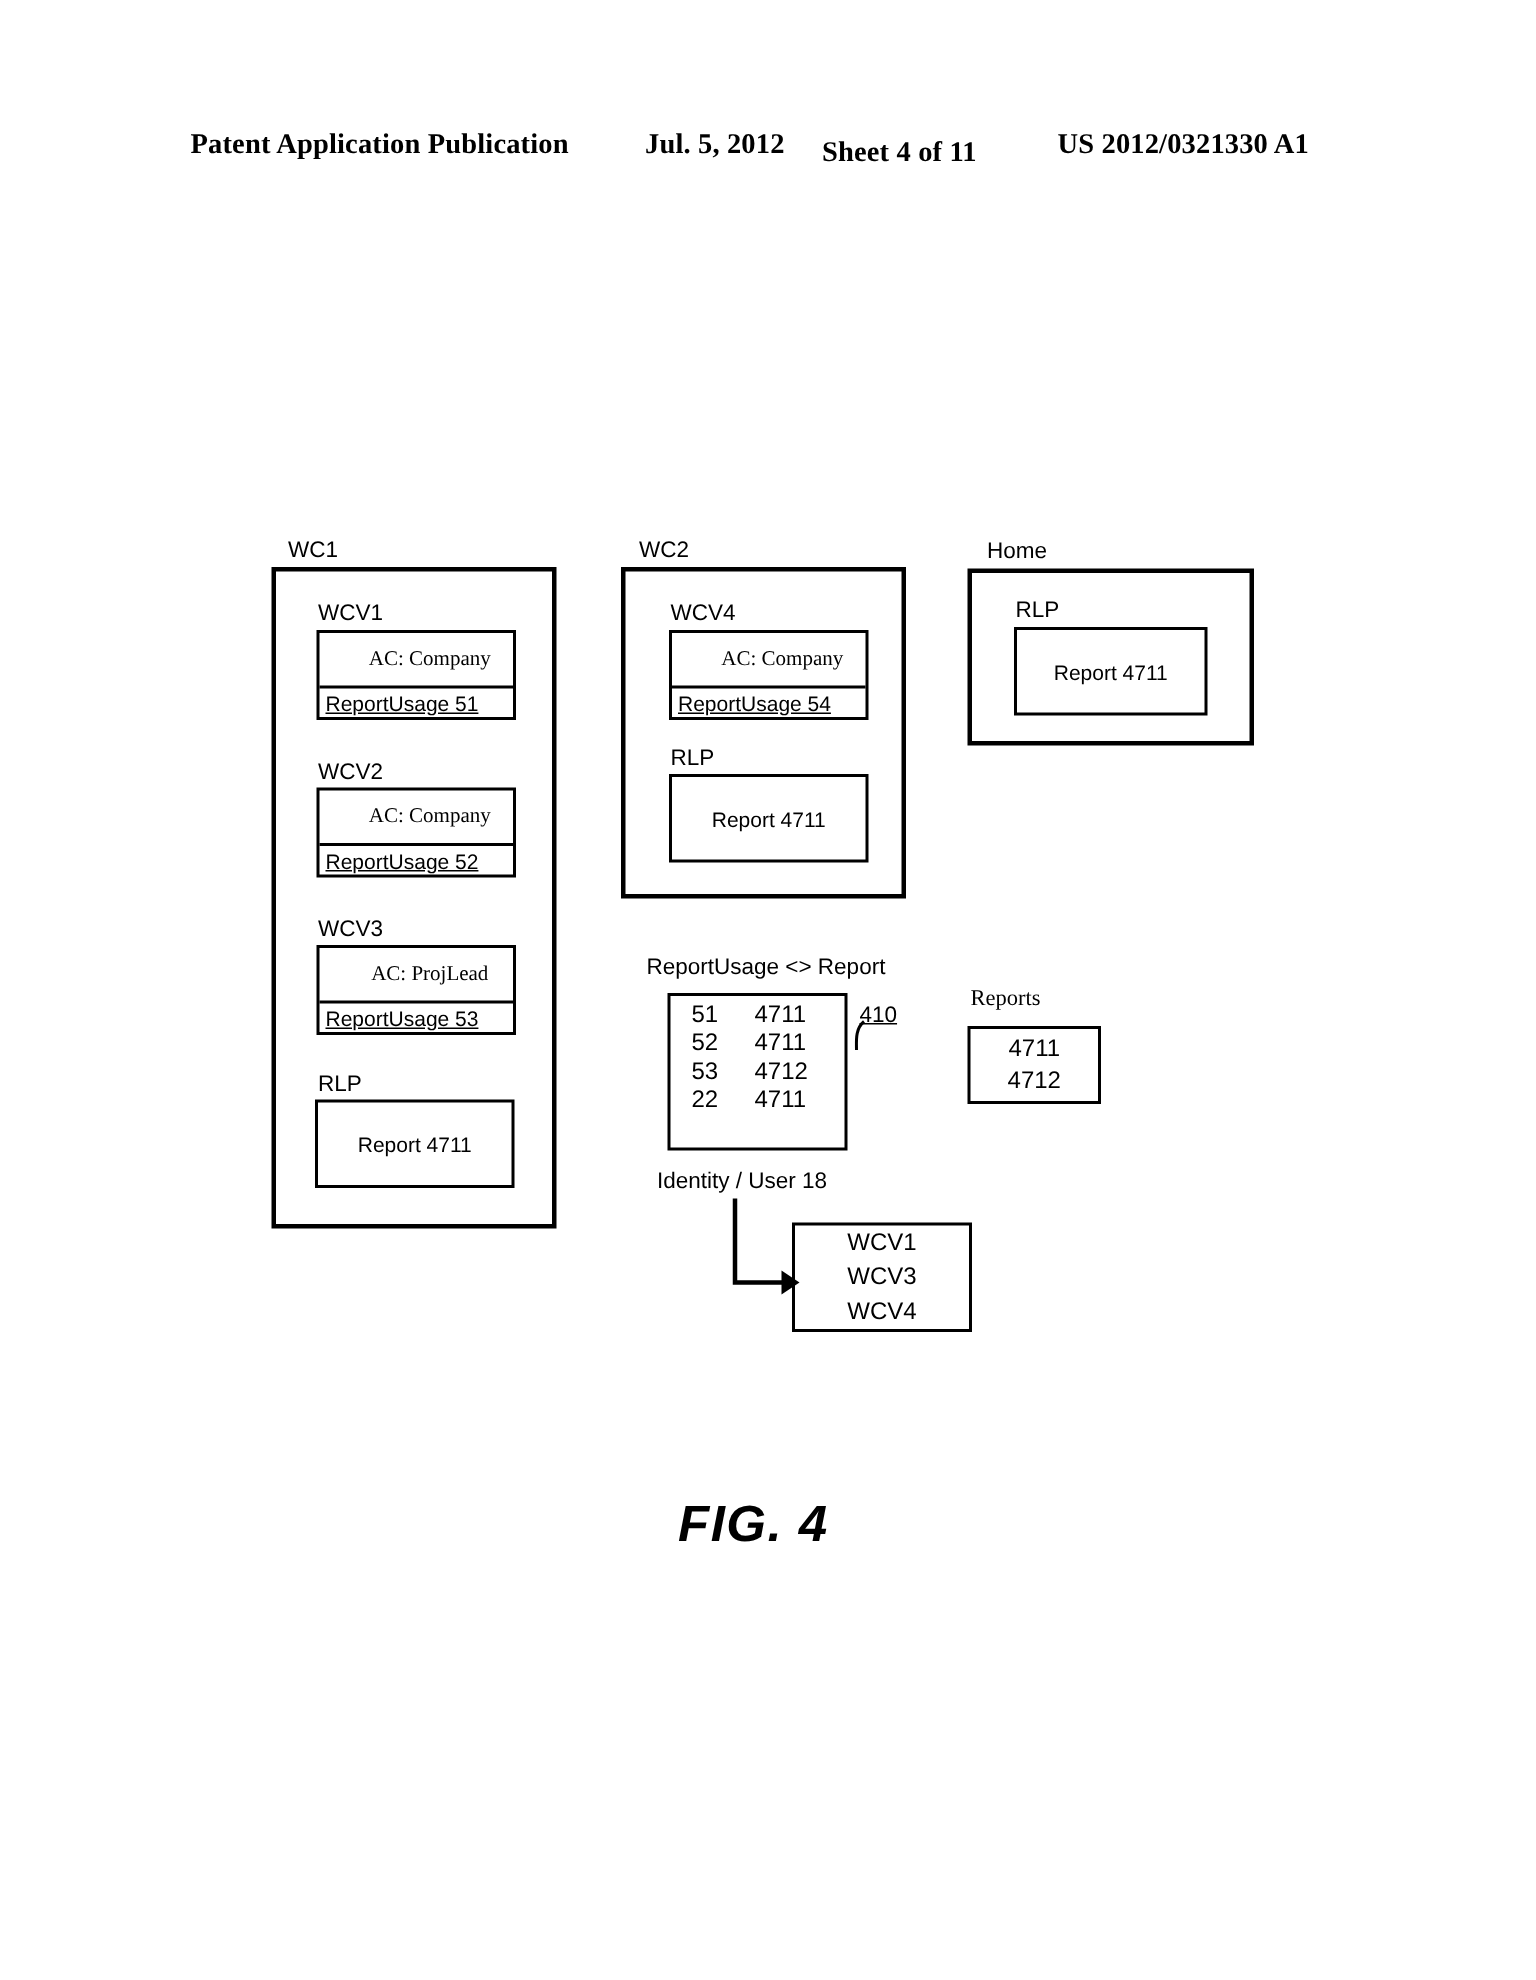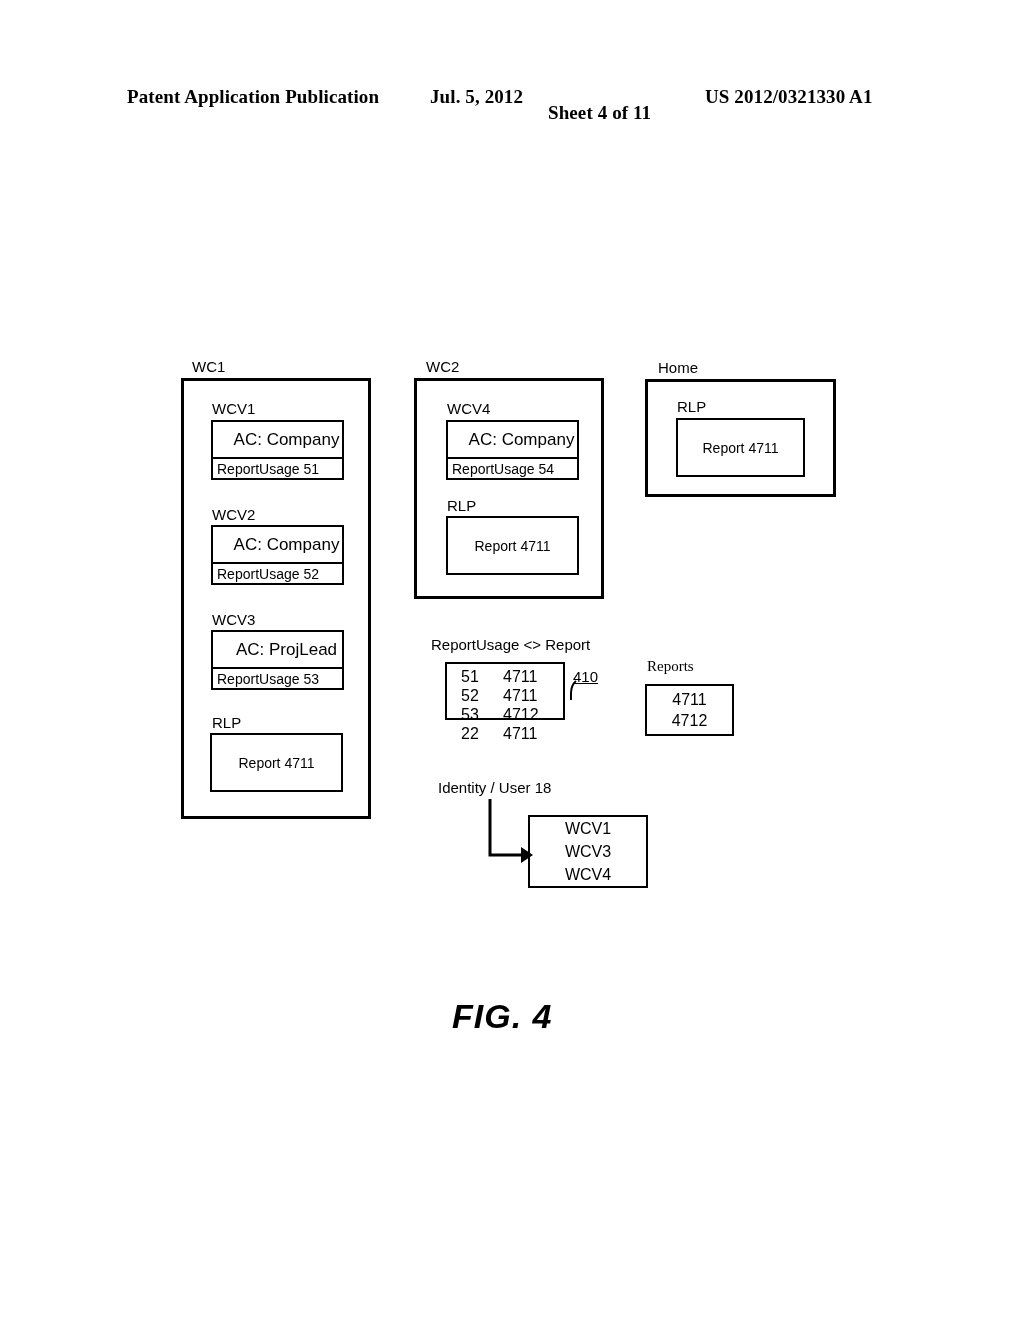--- a/index.html
+++ b/index.html
@@ -23,21 +23,21 @@
     left: 0;
     width: 1024px;
     font-family: "Liberation Serif", serif;
     font-weight: bold;
     font-size: 19px;
     letter-spacing: 0.1px;
     white-space: nowrap;
   }
   .page-header .h-pub   { position: absolute; left: 127px; top: 0; }
   .page-header .h-date  { position: absolute; left: 430px; top: 0; }
-  .page-header .h-sheet { position: absolute; left: 548px; top: 16px; font-family: Liberation Serif, serif; }
+  .page-header .h-sheet { position: absolute; left: 548px; top: 5px; font-family: Liberation Serif, serif; }
   .page-header .h-num   { position: absolute; left: 705px; top: 0; }
 
   
   .fig { position: absolute; left: 0; top: 0; width: 1024px; height: 1320px; }
 
   .box {
     position: absolute;
     border: 2px solid #000;
     background: #fff;
     box-sizing: border-box;
@@ -59,32 +59,34 @@
     background: #fff;
     box-sizing: border-box;
     display: flex;
     flex-direction: column;
   }
   .wcv .ac {
     flex: 1 1 auto;
     display: flex;
     align-items: center;
     justify-content: center;
-    font-size: 17px;
+    font-size: 14px;
     padding-left: 18px;
     box-sizing: border-box;
+    font-family: Liberation Serif, serif;
   }
   .wcv .usage {
     flex: 0 0 21px;
     border-top: 2px solid #000;
     display: flex;
     align-items: center;
     font-size: 14px;
     padding-left: 4px;
     box-sizing: border-box;
+    text-decoration: underline;
   }
 
   
   .panel {
     position: absolute;
     border: 2px solid #000;
     background: #fff;
     box-sizing: border-box;
     display: flex;
     align-items: center;
@@ -195,21 +197,21 @@
   <div class="caption" style="left:447px; top:497px;">RLP</div>
   <div class="panel" style="left:446px; top:516px; width:133px; height:59px;">Report 4711</div>
 
   <div class="caption" style="left:658px; top:359px;">Home</div>
   <div class="box thick" style="left:645px; top:379px; width:191px; height:118px;"></div>
 
   <div class="caption" style="left:677px; top:398px;">RLP</div>
   <div class="panel" style="left:676px; top:418px; width:129px; height:59px;">Report 4711</div>
 
   <div class="caption" style="left:431px; top:636px;text-align:center;">ReportUsage &lt;&gt; Report</div>
-  <div class="maptable" style="left:445px; top:662px; width:120px; height:58px;">
+  <div class="maptable" style="left:445px; top:662px; width:120px; height:105px;">
     <div class="row">
       <span class="c-left">51</span>
       <span class="c-right">4711</span>
     </div>
     <div class="row">
       <span class="c-left">52</span>
       <span class="c-right">4711</span>
     </div>
     <div class="row">
       <span class="c-left">53</span>

